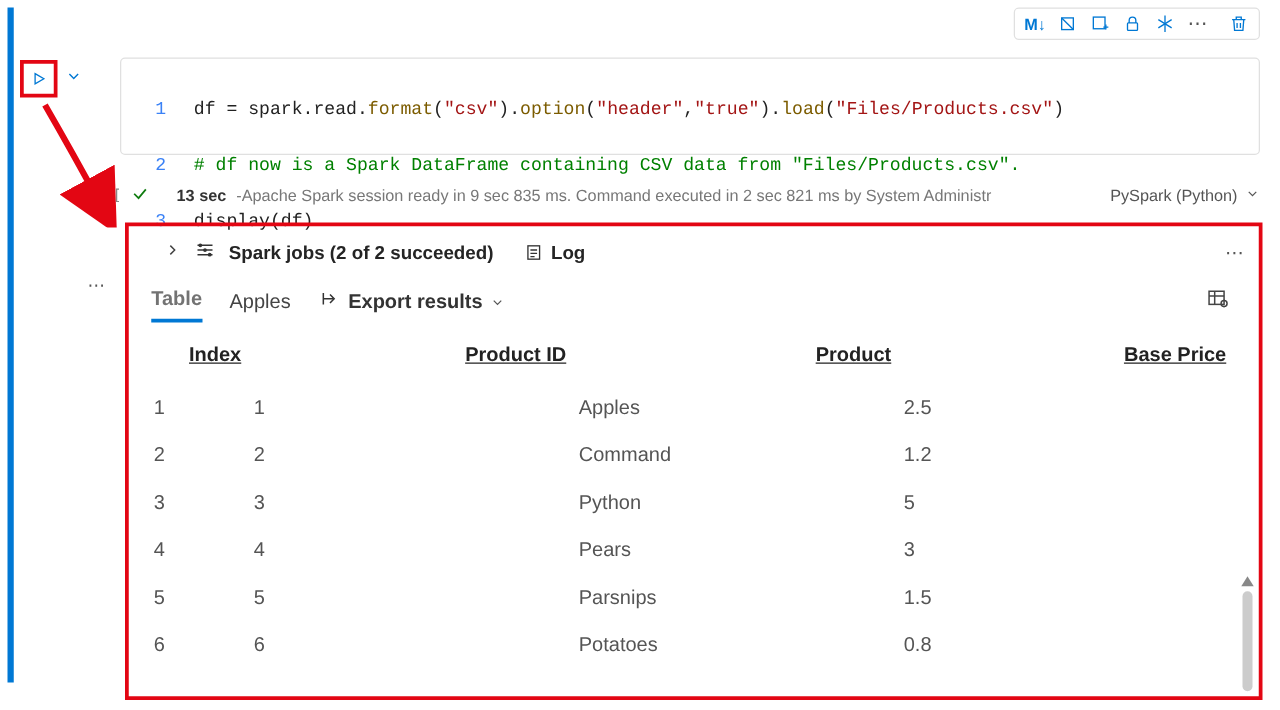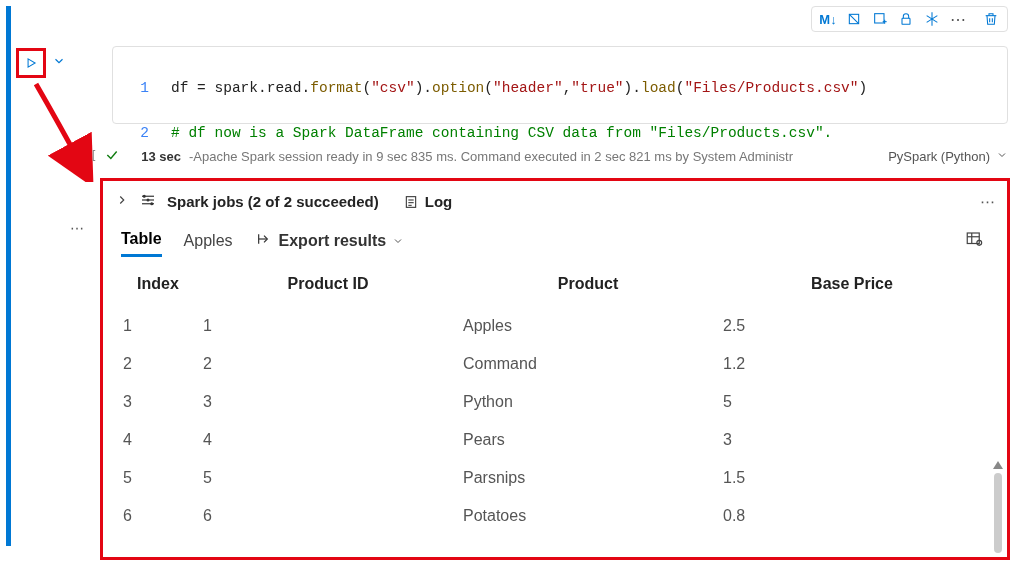--- a/index.html
+++ b/index.html
@@ -33,21 +33,21 @@
   .run-btn {
     width:30px; height:30px; border:3px solid #e30613; display:flex; align-items:center; justify-content:center;
     cursor:pointer;
   }
   .run-btn svg { width:14px; height:14px; }
   .chev { color:#0078d4; cursor:pointer; padding-top:6px; }
 
   .red-arrow { position:absolute; left:28px; top:82px; }
 
   .code-cell {
-    position:absolute; left:112px; top:46px; right:16px; height:78px;
+    position:absolute; left:96px; top:46px; right:16px; height:78px;
     border:1px solid #e0e0e0; border-radius:4px; padding:8px 10px;
     font-family: Consolas, "Courier New", monospace; font-size:14.5px; line-height:1.55;
     white-space:pre;
   }
   .ln { display:inline-block; width:26px; color:#3b82f6; text-align:right; margin-right:22px; }
   .tok-ident { color:#222; }
   .tok-func { color:#7c5c00; }
   .tok-str { color:#a31515; }
   .tok-comment { color:#008000; }
   .tok-paren { color:#222; }
@@ -62,40 +62,40 @@
   .status-bar .msg { color:#777; flex:0 1 auto; white-space:nowrap; overflow:hidden; text-overflow:ellipsis; max-width:620px;}
   .status-bar .lang { margin-left:auto; display:flex; gap:6px; cursor:pointer; }
 
   .output-box {
     position:absolute; left:100px; right:14px; top:178px; bottom:8px;
     border:3px solid #e30613;
   }
   .side-dots { position:absolute; left:70px; top:220px; color:#555; letter-spacing:1px; }
 
   .jobs-row {
-    display:flex; align-items:center; gap:10px; padding:10px 12px 8px 12px; font-size:15px;
+    display:flex; align-items:center; gap:10px; padding:10px 12px 8px 12px; font-size:15px;margin-left:16px;
   }
   .jobs-row .chevron-right { cursor:pointer; color:#444; }
   .jobs-row .sj-icon svg { width:18px; height:18px; }
   .jobs-row .sj-label { font-weight:600; }
   .jobs-row .log-group { display:flex; align-items:center; gap:6px; margin-left:14px; cursor:pointer; }
   .jobs-row .dots-right { margin-left:auto; cursor:pointer; color:#555; }
 
   .tabs-row {
     display:flex; align-items:center; gap:22px; padding:4px 18px 0 18px; font-size:16px;
   }
   .tab { padding:6px 0; cursor:pointer; color:#444; }
-  .tab.active { color:#000000; font-weight:600; border-bottom:3px solid #0078d4; }
+  .tab.active { color:#737373; font-weight:600; border-bottom:3px solid #0078d4; }
   .export { display:flex; align-items:center; gap:6px; cursor:pointer; color:#333; font-weight:600; }
   .export .exp-icon svg { width:18px; height:16px; }
   .cfg-right { margin-left:auto; margin-right:6px; cursor:pointer; color:#444; }
 
   .tbl-wrap { position:relative; padding:6px 18px 0 18px; }
   table.data { width:100%; border-collapse:collapse; font-size:16px; }
-  table.data th { text-align:center; font-weight:700; padding:12px 8px 14px 2px; color:#222; }
+  table.data th { text-align:right; font-weight:700; padding:12px 8px 14px 2px; color:#222;text-decoration:underline; }
   table.data td { padding:10px 8px 10px 2px; color:#555; }
   table.data th:nth-child(1), table.data td:nth-child(1) { width:80px; }
   table.data th:nth-child(2), table.data td:nth-child(2) { width:260px; }
   table.data th:nth-child(3), table.data td:nth-child(3) { width:260px; }
 
   .scroll-ind {
     position:absolute; right:4px; top:280px; width:10px; bottom:16px;
   }
   .scroll-ind .up-tri { width:0;height:0;border-left:5px solid transparent;border-right:5px solid transparent;border-bottom:8px solid #888; margin:0 auto 4px auto;}
   .scroll-ind .bar { width:8px; height:100%; background:#ccc; border-radius:4px; margin:0 auto; }
@@ -165,20 +165,21 @@
       <marker id="ah" markerWidth="10" markerHeight="10" refX="6" refY="5" orient="auto">
         <polygon points="0,0 10,5 0,10" fill="#e30613"></polygon>
       </marker>
     </defs>
   <path d="M8,2 Q30,40 56,88" stroke="#e30613" stroke-width="5" fill="none" marker-end="url(#ah)"></path>
 </svg>
 
 <div class="code-cell">
 <div><span class="ln">1</span><span class="tok-ident">df = spark.read.</span><span class="tok-func">format</span><span class="tok-paren">(</span><span class="tok-str">"csv"</span><span class="tok-paren">).</span><span class="tok-func">option</span><span class="tok-paren">(</span><span class="tok-str">"header"</span><span class="tok-paren">,</span><span class="tok-str">"true"</span><span class="tok-paren">).</span><span class="tok-func">load</span><span class="tok-paren">(</span><span class="tok-str">"Files/Products.csv"</span><span class="tok-paren">)</span></div>
 <div><span class="ln">2</span><span class="tok-comment"># df now is a Spark DataFrame containing CSV data from "Files/Products.csv".</span></div>
+<div><span class="ln">3</span><span class="tok-ident">display(df)</span></div>
 </div>
 
 <div class="status-bar">
   <span class="brk">[</span>
   <span class="check">
     <svg width="14" height="14" viewBox="0 0 24 24" fill="none" stroke="currentColor" stroke-width="2.4">
         <polyline points="4 12 10 18 20 6"></polyline>
       </svg>
   </span>
   <span class="dur">13 sec</span>

